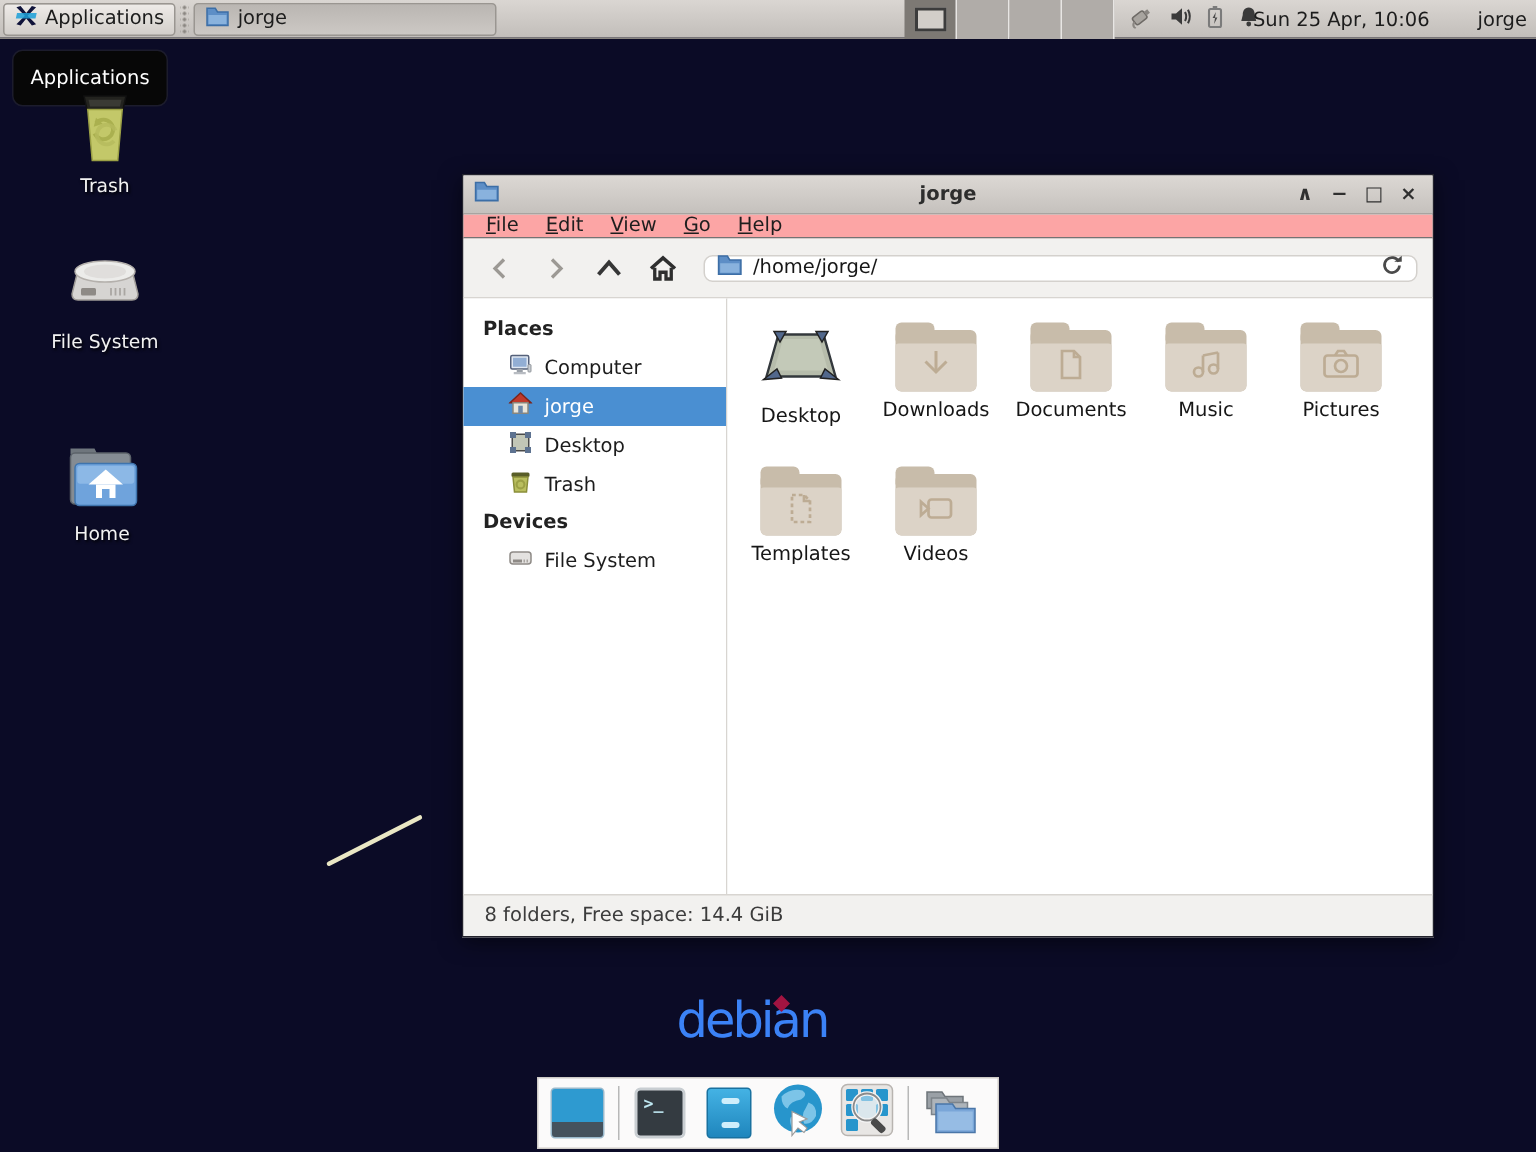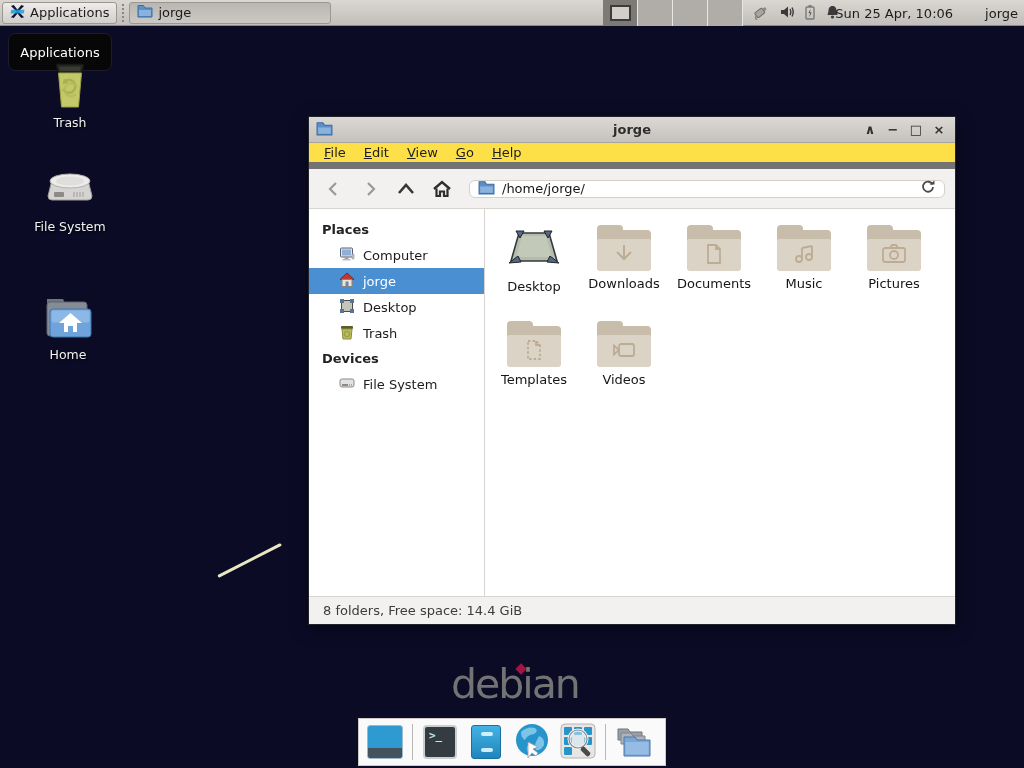--- a/index.html
+++ b/index.html
@@ -46,21 +46,21 @@
   #win { position:absolute; left:308px; top:116px; width:648px; height:509px;
          background:#fff; border:1px solid #23232d; box-shadow:0 3px 14px rgba(0,0,0,.55);
          display:flex; flex-direction:column; }
   #titlebar { height:26px; background:linear-gradient(#dcd8d4,#c5c1bd);
               border-bottom:1px solid #a8a4a0; display:flex; align-items:center; position:relative; }
   #title { position:absolute; left:0; right:0; text-align:center; font-weight:bold; color:#2d2d2d; }
   #titlebar .wicon { margin-left:7px; z-index:1; }
   #wctrls { margin-left:auto; z-index:1; display:flex; gap:7px; padding-right:8px;
             color:#2f2f2f; font-weight:bold; font-size:13px; }
   #wctrls span { width:16px; text-align:center; cursor:default; }
-  #menubar { height:26px; background:#fde047; border-bottom:7px solid #737373;
+  #menubar { height:16px; background:#fca5a5; border-bottom:1px solid #737373;
              display:flex; align-items:center; padding-left:6px; }
   .menu-item { padding:3px 9px; color:#1e1e1e; }
   .menu-item::first-letter { text-decoration:underline; }
   #toolbar { height:40px; background:#f2f1ef; border-bottom:1px solid #d8d5d1;
              display:flex; align-items:center; padding:0 10px 0 8px; gap:2px; }
   .tbtn { width:34px; height:30px; display:flex; align-items:center; justify-content:center; }
   #pathbar { flex:1; height:18px; margin-left:8px; background:#fff;
              border:1px solid #d4d1cd; border-radius:6px; display:flex; align-items:center;
              padding:0 8px; gap:7px; }
   #pathtext { flex:1; color:#161616; }
@@ -79,21 +79,21 @@
   .ficon .back  { position:absolute; left:0; top:5px; right:0; bottom:0;
                   background:#c8bcaa; border-radius:4px; }
   .ficon .front { position:absolute; left:0; top:14px; right:0; bottom:0;
                   background:#dcd3c7; border-radius:2px 2px 4px 4px;
                   display:flex; align-items:center; justify-content:center; }
   #statusbar { height:28px; background:#f2f1ef; border-top:1px solid #d8d5d1;
                display:flex; align-items:center; padding-left:14px; color:#3c3c3c; }
 
   
   #debian { position:absolute; left:451px; top:660px; width:124px; height:46px;
-            color:#737373; font-size:41px; letter-spacing:-2px; font-weight:normal;
+            color:#3b82f6; font-size:33px; letter-spacing:-2px; font-weight:normal;
             font-family:"DejaVu Sans", sans-serif; }
   #debian .reddot { position:absolute; left:66px; top:5px; width:8px; height:8px;
             background:#a21441; transform:rotate(45deg); }
   #dock { position:absolute; left:358px; top:718px; width:308px; height:48px;
           background:#fbfafa; border:1px solid #cecbc7; display:flex;
           align-items:center; gap:8px; padding:0 7px; }
   .dock-sep { width:1px; height:36px; background:#b8b8b8; }
   .dock-item { width:38px; height:38px; display:flex; align-items:center; justify-content:center; }
   .dk-desktop { width:36px; height:34px; border-radius:3px; overflow:hidden; border:1px solid #9ab9cc;
                 background:linear-gradient(#2e9ad0 0 68%, #45525d 68% 100%); }

